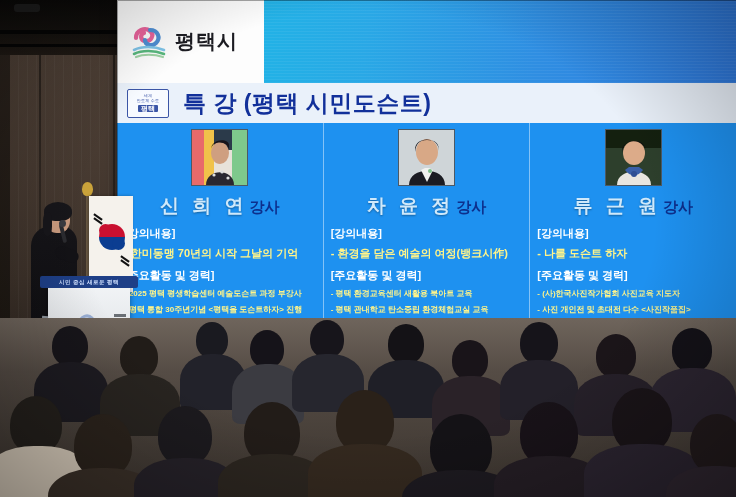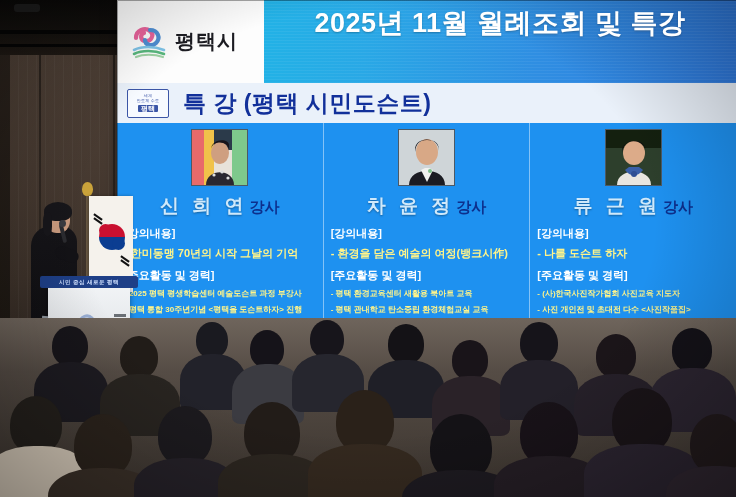--- a/index.html
+++ b/index.html
@@ -142,21 +142,20 @@
             <path d="M20 5 C28 5, 31 13, 26 18 C22 22, 15 20, 15 15" fill="none" stroke="#4f8fd4" stroke-width="4.2" stroke-linecap="round"></path>
             <path d="M4 25 C12 21, 24 21, 34 25" fill="none" stroke="#7fc4e8" stroke-width="2.6" stroke-linecap="round"></path>
             <path d="M4 29 C12 25, 24 25, 34 29" fill="none" stroke="#59b87e" stroke-width="2.6" stroke-linecap="round"></path>
             <path d="M6 32 C13 29, 24 29, 33 32" fill="none" stroke="#9fd3a5" stroke-width="2.2" stroke-linecap="round"></path>
           </svg>
         </span>
         <span class="citylabel">평택시</span>
       </div>
 
       <div class="titleband">
-        <div class="bigtitle">2025년 11월 월례조회 및 특강</div>
         <div class="subrow">
         </div>
       </div>
     </div>
 
     <div class="slide-body">
       <div class="slide-head">
         <span class="badge">
           <span class="b1">세계</span>
           <span class="b2">반도체 수도</span>

